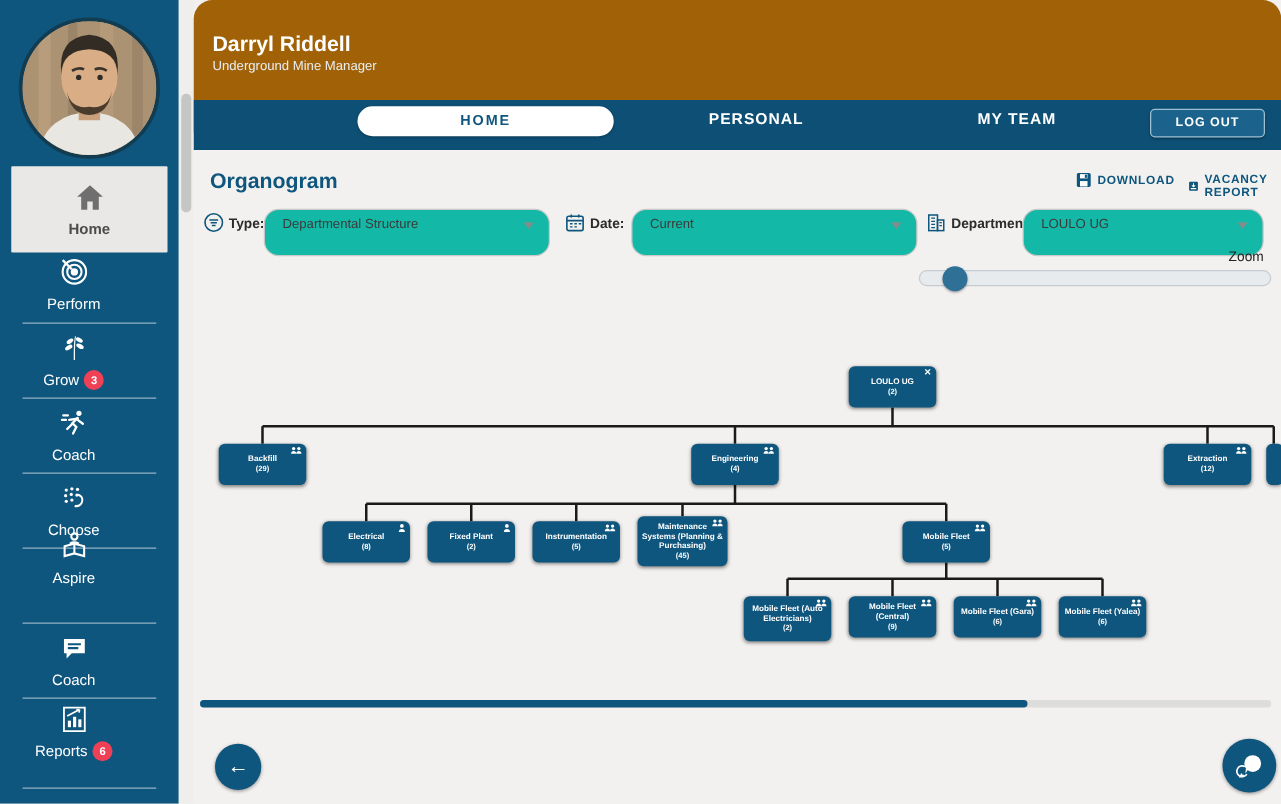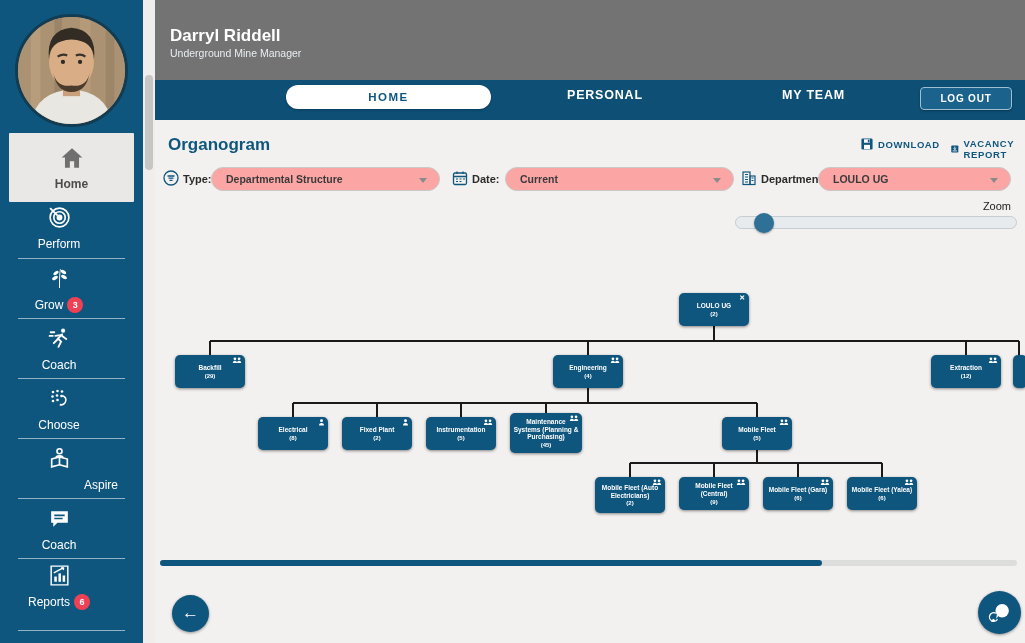--- a/index.html
+++ b/index.html
@@ -25,21 +25,21 @@
     background:#ee4155; color:#fff; font-size:9px; font-weight:bold; line-height:16px;
     padding:0 2px; margin-left:4px; vertical-align:1px; }
 
   
   .v-scroll { position:absolute; left:143px; top:0; width:12px; height:643px;
     background:#efeeec; }
   .v-scroll .v-thumb { position:absolute; left:2px; top:75px; width:8px; height:95px;
     background:#c6c6c4; border-radius:4px; }
 
   
-  .header { position:absolute; left:155px; top:0; right:0; height:120px; background:#737373; }
+  .header { position:absolute; left:155px; top:0; right:0; height:120px; background:#a16207;border-radius:15px; }
   .tabband { position:absolute; left:0; right:0; top:80px; height:40px; background:#0d4f75; }
   .user-name { position:absolute; left:15px; top:26px; font-size:17px; font-weight:bold; color:#fff; }
   .user-title { position:absolute; left:15px; top:47px; font-size:10.5px; color:#e8eef2; }
   .tab-pill { position:absolute; left:131px; top:85px; width:205px; height:24px;
     background:#fff; border-radius:13px; text-align:center; line-height:24px;
     font-size:11.5px; font-weight:bold; letter-spacing:1.5px; color:#0f567e;
     box-shadow:0 1px 2px rgba(0,0,0,.25); cursor:pointer; }
   .tab-text { position:absolute; top:88px; font-size:12.5px; font-weight:bold; color:#fff;
     letter-spacing:.8px; cursor:pointer; }
   .tab-personal { left:412px; }
@@ -55,22 +55,22 @@
   .page-title { position:absolute; left:13px; top:15px; font-size:17px;
     font-weight:bold; color:#0f567e; }
   .top-action { position:absolute; top:18px; display:flex; align-items:center; gap:5px;
     font-size:9.5px; font-weight:bold; letter-spacing:.6px; color:#0f567e; cursor:pointer;margin-left:46px; }
   .action-download { left:660px; }
   .action-vacancy { left:750px; }
 
   .filter-row { position:absolute; left:0; top:46px; right:0; height:26px; }
   .f-icon { position:absolute; top:4px; width:16px; height:16px; }
   .f-label { position:absolute; top:7px; font-size:11px; font-weight:bold; color:#2b2b2b; }
-  .dropdown { position:absolute; top:1px; height:24px; background:#fca5a5;
-    border:1px solid #c8c8c8; border-radius:12px; cursor:pointer;font-weight:bold; }
+  .dropdown { position:absolute; top:1px; height:38px; background:#14b8a6;
+    border:1px solid #c8c8c8; border-radius:12px; cursor:pointer; }
   .dropdown .dd-value { position:absolute; left:14px; top:5px; font-size:10.5px; color:#3a3a3a; }
   .dropdown .dd-chevron { position:absolute; right:12px; top:10px; width:0; height:0;
     border-left:4px solid transparent; border-right:4px solid transparent;
     border-top:5px solid #8a8a8a; }
 
   .zoom-label { position:absolute; right:14px; top:80px; font-size:11px; color:#222; }
   .zoom-slider { position:absolute; left:580px; top:96px; width:282px; height:13px;
     background:#e7ebee; border:1px solid #c5ccd2; border-radius:7px; cursor:pointer; }
   .zoom-thumb { position:absolute; left:18px; top:-4px; width:20px; height:20px;
     border-radius:50%; background:#2f7096; box-shadow:0 1px 2px rgba(0,0,0,.35); cursor:pointer; }
@@ -185,21 +185,21 @@
             <circle cx="14.5" cy="10" r="1.3"></circle>
           <circle cx="6" cy="15" r="1.3"></circle>
             <circle cx="10.5" cy="14" r="1.3"></circle>
           <path d="M15.5 9 C19.5 10 20.5 13.5 19 16.5 C17.8 19 15 20.5 12.5 19.5 L13 17.8 C15.2 18.4 17 17.3 17.8 15.5 C18.7 13.4 17.8 11.2 15 10.6 Z"></path>
         </svg>
       </span>
       <span class="nav-label">Choose</span>
     </div>
     <div class="divider" style="top:438px;"></div>
 
-    <div class="nav-item" style="top:446px;text-align:right;">
+    <div class="nav-item" style="top:424px;">
       <span class="nav-icon">
         <svg viewBox="0 0 24 24" width="25" height="25" fill="none" stroke="#fff" stroke-width="1.6">
           <circle cx="12" cy="5" r="2.4"></circle>
           <path d="M8.5 10.5 Q12 8.5 15.5 10.5"></path>
           <path d="M4.5 12.5 L12 10.5 L19.5 12.5 L19.5 20 L12 18 L4.5 20 Z"></path>
           <path d="M12 10.5 L12 18"></path>
         </svg>
       </span>
       <span class="nav-label">Aspire</span>
     </div>

